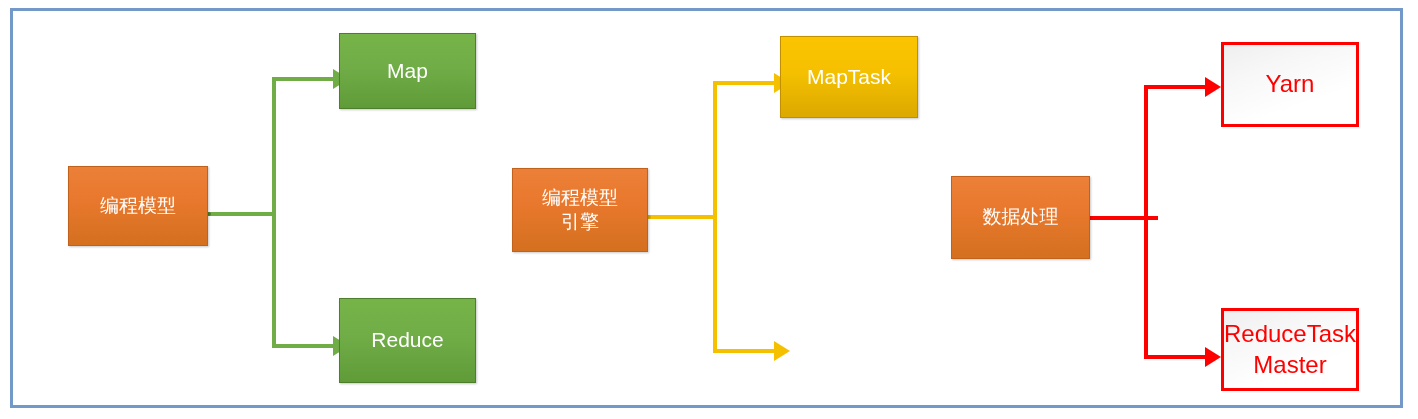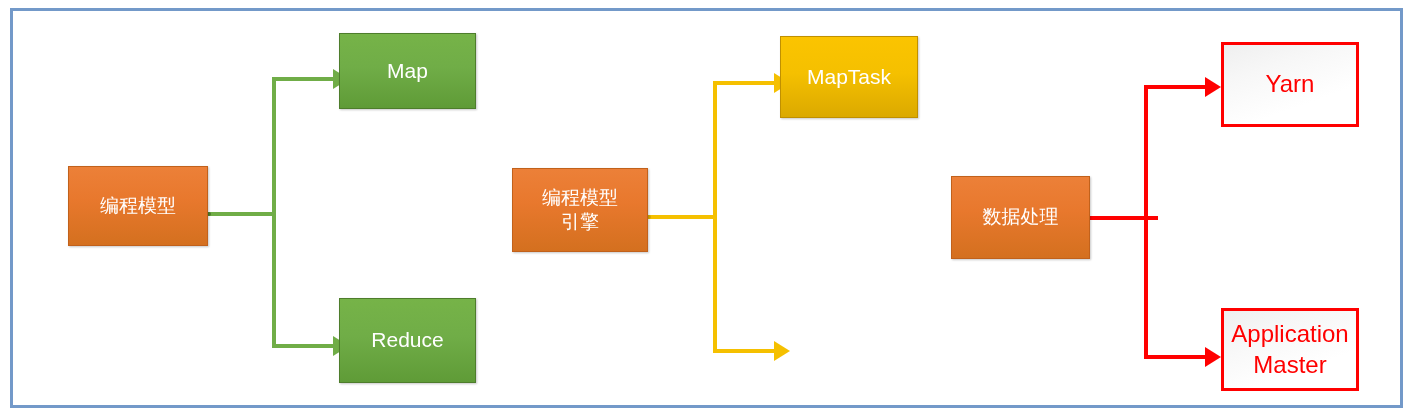--- a/index.html
+++ b/index.html
@@ -134,17 +134,17 @@
     <div class="seg" style="left:1131px; top:74px; width:4px; height:274px; background:#FF0000;"></div>
     <div class="seg" style="left:1131px; top:74px; width:66px; height:4px; background:#FF0000;"></div>
     <div class="arrow" style="left:1192px; top:66px; border-width:10px 0 10px 16px; border-left-color:#FF0000;"></div>
     <div class="seg" style="left:1131px; top:344px; width:66px; height:4px; background:#FF0000;"></div>
     <div class="arrow" style="left:1192px; top:336px; border-width:10px 0 10px 16px; border-left-color:#FF0000;"></div>
 
     <div class="node node-orange" style="left:938px; top:165px; width:139px; height:83px;">数据处理</div>
 
     <div class="node node-redoutline" style="left:1208px; top:31px; width:138px; height:85px;">Yarn</div>
 
-    <div class="node node-redoutline" style="left:1208px; top:297px; width:138px; height:83px;">Application
+    <div class="node node-redoutline" style="left:1208px; top:297px; width:138px; height:83px;">ReduceTask
 Master</div>
 
   </div>
 </div>
 
 </body></html>

